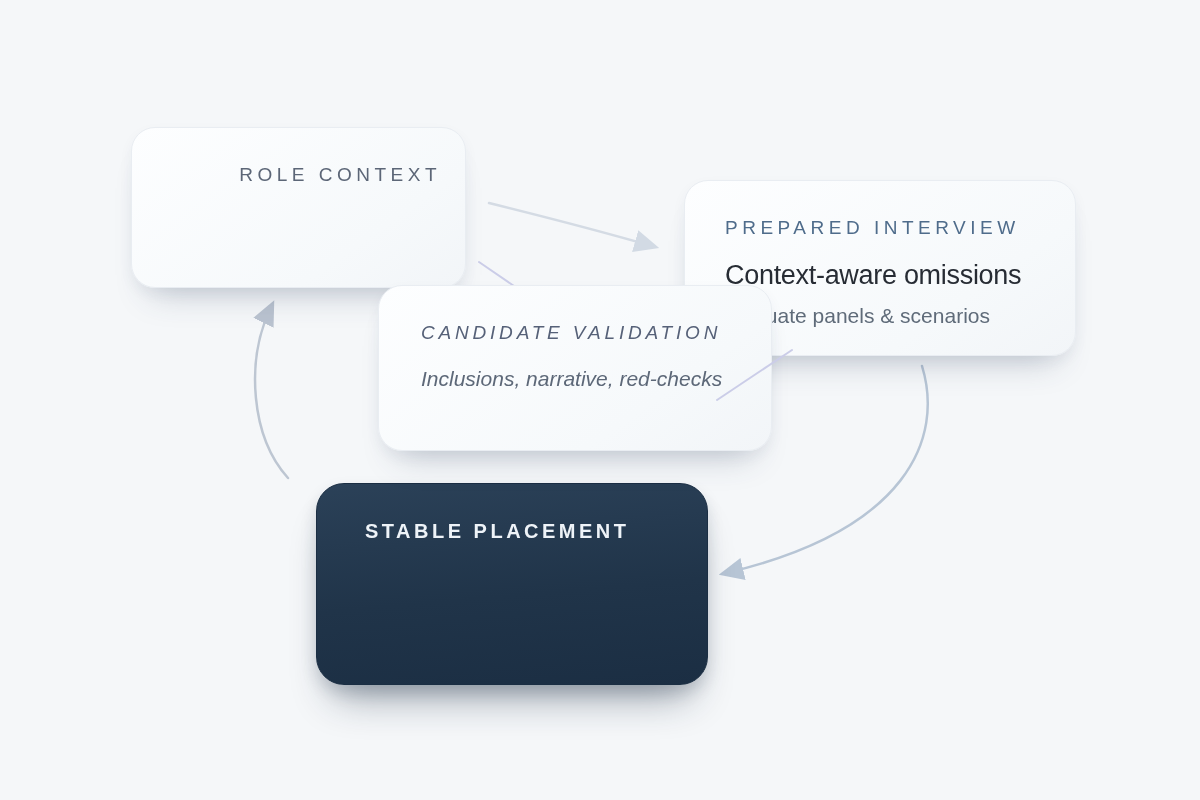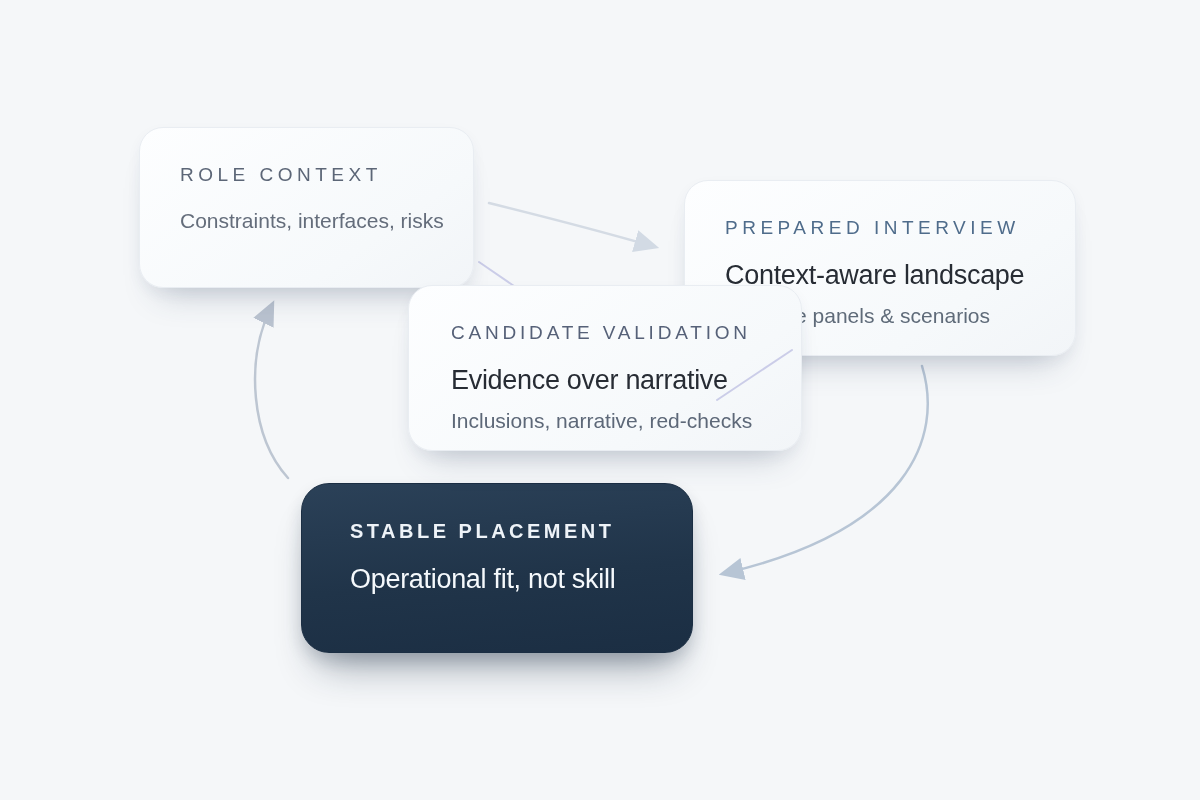--- a/index.html
+++ b/index.html
@@ -42,32 +42,32 @@
   .title{
     font-size:27px;line-height:1.15;font-weight:500;letter-spacing:-0.3px;
     color:#272c34;margin:0 0 11px 0;white-space:nowrap;
   }
   .subtitle{
     font-size:21px;line-height:1.3;font-weight:400;
     color:#646d7b;white-space:nowrap;
   }
 
   
-  #card-role-context{left:139px;top:127px;width:335px;height:161px;z-index:4;}
+  #card-role-context{left:131px;top:127px;width:335px;height:161px;z-index:4;text-align:right;}
   #card-role-context .eyebrow{color:#5c6677;}
 
   #card-prepared-interview{left:684px;top:180px;width:392px;height:176px;z-index:2;}
   #card-prepared-interview .eyebrow{color:#4f6c8b;}
   #card-prepared-interview .subtitle{color:#5f6b79;}
 
-  #card-candidate-validation{left:408px;top:285px;width:394px;height:166px;z-index:5;padding-left:42px;}
+  #card-candidate-validation{left:378px;top:285px;width:394px;height:166px;z-index:5;padding-left:42px;font-style:italic;}
   #card-candidate-validation .eyebrow{color:#566178;letter-spacing:3.8px;}
   #card-candidate-validation .subtitle{color:#5d6878;}
 
-  #card-stable-placement{left:301px;top:483px;width:392px;height:170px;z-index:3;padding-left:48px;}
+  #card-stable-placement{left:316px;top:483px;width:392px;height:202px;z-index:3;padding-left:48px;}
   #card-stable-placement .eyebrow{color:#eef3f8;font-weight:600;font-size:20px;letter-spacing:3.5px;}
   #card-stable-placement .title{color:#f5f9fc;}
   #card-stable-placement .subtitle{color:#a2bfd6;}
 </style>
 </head>
 <body>
 
 <div class="canvas">
 
   <svg id="arrows-under" class="arrow-layer" width="1200" height="800" viewBox="0 0 1200 800">
@@ -87,37 +87,34 @@
 
     <path d="M 922 366 C 944 438 908 530 726 573" fill="none" stroke="#b7c5d5" stroke-width="2.5" stroke-linecap="round" marker-end="url(#ah-right)"></path>
 
     <path d="M 288 478 C 251 437 245 361 271 307" fill="none" stroke="#bdc6d2" stroke-width="2.5" stroke-linecap="round" marker-end="url(#ah-left)"></path>
 
     <line x1="479" y1="262" x2="517" y2="288" stroke="#cbcde8" stroke-width="2" stroke-linecap="round"></line>
   </svg>
 
   <div class="card light" id="card-role-context">
     <div class="eyebrow">ROLE CONTEXT</div>
-    <div class="subtitle">Constraints, interfaces, risks</div>
   </div>
 
   <div class="card light" id="card-prepared-interview">
     <div class="eyebrow">PREPARED INTERVIEW</div>
-    <div class="title">Context-aware landscape</div>
+    <div class="title">Context-aware omissions</div>
     <div class="subtitle">Evaluate panels &amp; scenarios</div>
   </div>
 
   <div class="card light" id="card-candidate-validation">
     <div class="eyebrow">CANDIDATE VALIDATION</div>
-    <div class="title">Evidence over narrative</div>
     <div class="subtitle">Inclusions, narrative, red-checks</div>
   </div>
 
   <div class="card dark" id="card-stable-placement">
     <div class="eyebrow">STABLE PLACEMENT</div>
-    <div class="title">Operational fit, not skill</div>
   </div>
 
   <svg id="arrows-over" class="arrow-layer" width="1200" height="800" viewBox="0 0 1200 800">
     <line x1="792" y1="350" x2="717" y2="400" stroke="#cbcde8" stroke-width="2" stroke-linecap="round"></line>
   </svg>
 
 </div>
 
 </body></html>

